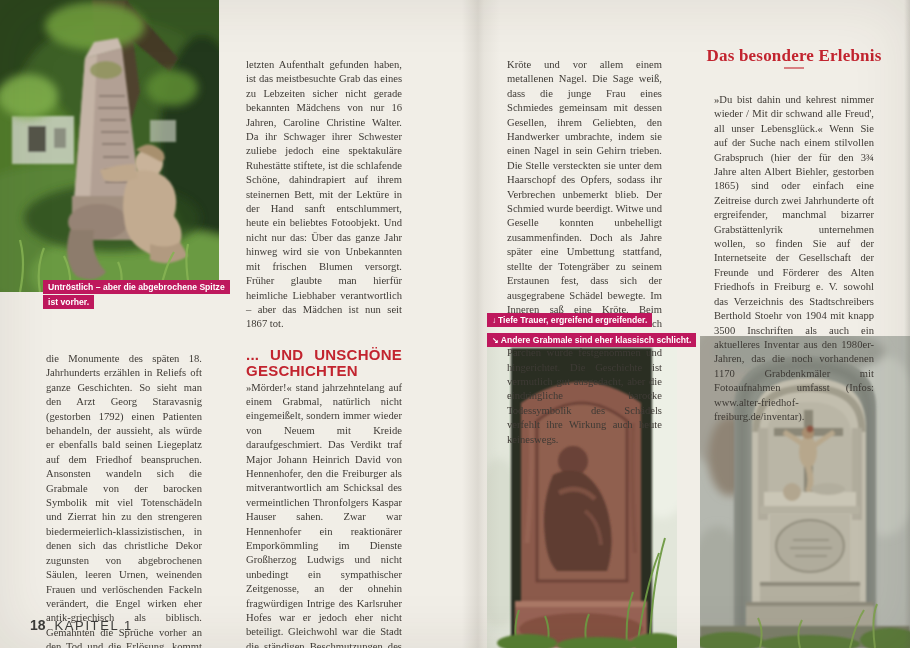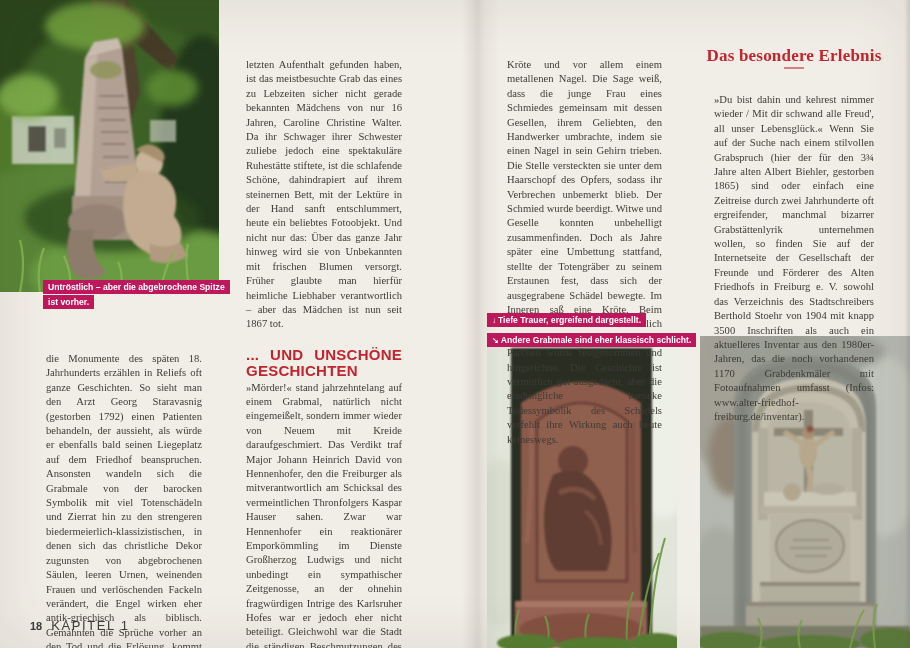--- a/index.html
+++ b/index.html
@@ -45,21 +45,21 @@
     font-size:17px;color:#c2242f;letter-spacing:.2px;
   }
   .feature-rule{
     position:absolute;z-index:3;width:20px;height:2px;background:#c2242f;opacity:.55;
   }
 
   .footer{
     position:absolute;left:30px;top:616px;z-index:3;
     font-family:"Liberation Sans",sans-serif;color:#3c3c3a;
   }
-  .footer .num{font-weight:bold;font-size:11px;margin-right:9px;}
+  .footer .num{font-weight:bold;font-size:14px;margin-right:9px;}
   .footer .chap{font-size:13px;letter-spacing:1.6px;}
 </style>
 </head>
 <body>
 
 <div class="photo" style="left:0;top:0;width:219px;height:292px;">
   <svg viewBox="0 0 219 292" preserveAspectRatio="none">
     <defs>
       <filter id="pbA" x="-30%" y="-30%" width="160%" height="160%">
           <feGaussianBlur stdDeviation="4"></feGaussianBlur>
@@ -150,21 +150,21 @@
 
 <div class="footer">
   <span class="num">18</span><span class="chap">KAPITEL 1</span>
 </div>
 
 <div class="col" style="left:491px;top:42px;width:187px;height:258px;">
   <p>Kröte und vor allem einem metallenen Nagel. Die Sage weiß, dass die junge Frau eines Schmiedes gemeinsam mit dessen Gesellen, ihrem Geliebten, den Handwerker umbrachte, indem sie einen Nagel in sein Gehirn trieben. Die Stelle versteckten sie unter dem Haarschopf des Opfers, sodass ihr Verbrechen unbemerkt blieb. Der Schmied wurde beerdigt. Witwe und Geselle konnten unbehelligt zusammenfinden. Doch als Jahre später eine Umbettung stattfand, stellte der Totengräber zu seinem Erstaunen fest, dass sich der ausgegrabene Schädel bewegte. Im Inneren saß eine Kröte. Beim Aufheben entdeckte er schließlich den Nagel. Das mörderische Pärchen wurde festgenommen und hingerichtet. Die Geschichte ist vermutlich gut ausgedacht, aber die eindringliche barocke Todessymbolik des Schädels verfehlt ihre Wirkung auch heute keineswegs.</p>
 </div>
 
 <div class="cap" style="left:487px;top:313px;">
-  <span class="ic">↓</span><span>Tiefe Trauer, ergreifend dargestellt.</span>
+  <span class="ic">↓</span><span>Tiefe Trauer, ergreifend ergreifender.</span>
 </div>
 <div class="cap" style="left:487px;top:333px;">
   <span class="ic">↘</span><span>Andere Grabmale sind eher klassisch schlicht.</span>
 </div>
 
 <div class="photo" style="left:487px;top:343px;width:190px;height:305px;">
   <svg viewBox="0 0 190 305" preserveAspectRatio="none">
     <defs>
       <filter id="pbC" x="-30%" y="-30%" width="160%" height="160%">
           <feGaussianBlur stdDeviation="4"></feGaussianBlur>

